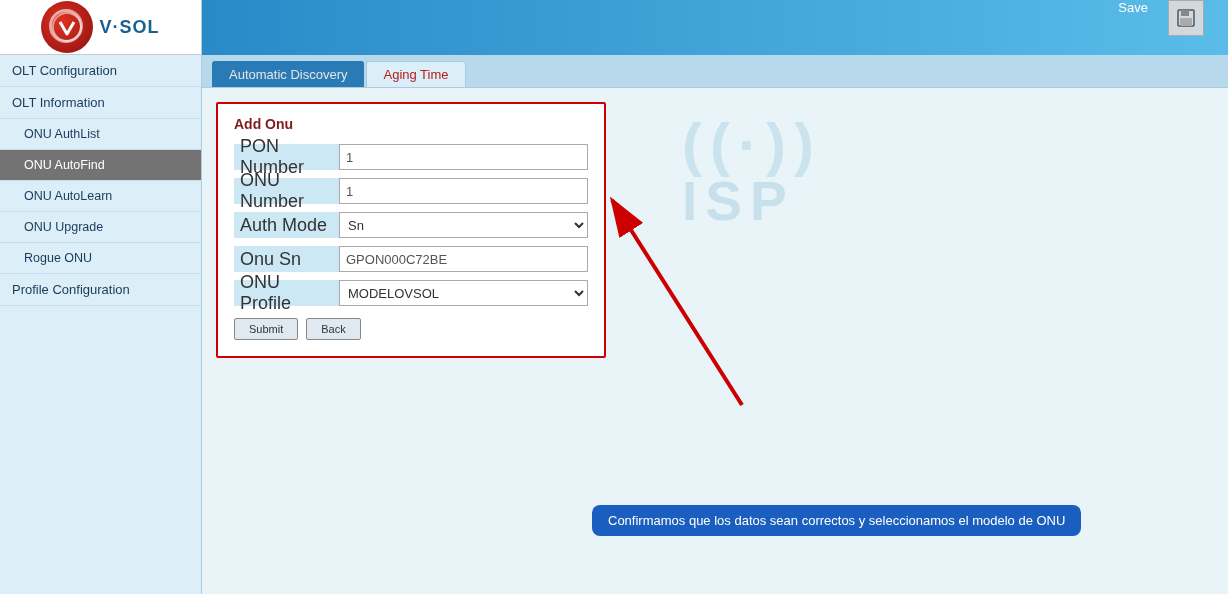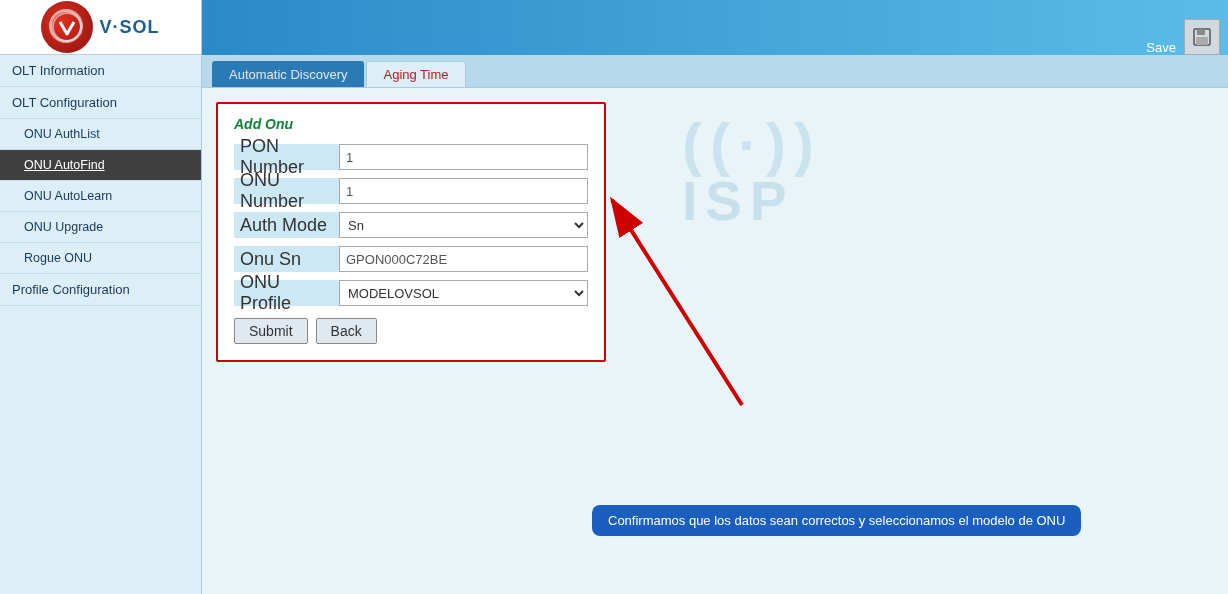--- a/index.html
+++ b/index.html
@@ -63,21 +63,21 @@
       letter-spacing: 1px;
     }
 
     .nav-item {
       padding: 8px 12px;
       cursor: pointer;
       color: #1a3a5c;
       font-size: 13px;
       border-bottom: 1px solid #c5dcea;
     }
-    .nav-item.active { background: #404040; color: white; text-decoration: underline; }
+    .nav-item.active { background: #737373; color: white; }
     .nav-item.section-header { font-weight: bold; background: #c8e0ee; color: #1a3a5c; }
     .nav-item.sub { padding-left: 24px; font-size: 12.5px; }
 
     
     .main-content {
       position: absolute;
       top: 0;
       left: 202px;
       right: 0;
       bottom: 0;
@@ -119,23 +119,22 @@
     .form-box {
       background: white;
       border: 2px solid #cc0000;
       padding: 12px 16px 16px;
       width: 390px;
       border-radius: 2px;
     }
     .form-title {
       font-weight: bold;
       font-size: 14px;
-      color: #15803d;
+      color: #7f1d1d;
       margin-bottom: 12px;
-      font-style: italic;
     }
     .form-row {
       display: flex;
       align-items: center;
       margin-bottom: 8px;
     }
     .form-label {
       width: 105px;
       font-size: 18px;
       color: #333;
@@ -163,21 +162,21 @@
       color: #333;
       background: white;
     }
     .btn-row {
       display: flex;
       gap: 8px;
       margin-top: 12px;
     }
     .btn {
       padding: 4px 14px;
-      font-size: 14px;
+      font-size: 11px;
       cursor: pointer;
       border: 1px solid #888;
       background: #e0e8f0;
       color: #333;
       border-radius: 2px;
     }
 
     
     .watermark {
       position: absolute;
@@ -225,35 +224,35 @@
     <div class="logo-circle">
       <svg width="30" height="30" viewBox="0 0 30 30">
         <circle cx="15" cy="15" r="14" fill="none" stroke="rgba(255,255,255,0.5)" stroke-width="2"></circle>
         <path d="M8 10 L15 22 L22 10" fill="none" stroke="white" stroke-width="3" stroke-linejoin="round"></path>
       </svg>
     </div>
     <div class="logo-text">V·SOL</div>
   </div>
 
   <div id="sidebar-items">
+      <div class="nav-item">OLT Configuration</div>
       <div class="nav-item">OLT Information</div>
-      <div class="nav-item">OLT Configuration</div>
       <div class="nav-item sub">ONU AuthList</div>
       <div class="nav-item sub active">ONU AutoFind</div>
       <div class="nav-item sub">ONU AutoLearn</div>
       <div class="nav-item sub">ONU Upgrade</div>
       <div class="nav-item sub">Rogue ONU</div>
       <div class="nav-item">Profile Configuration</div>
     </div>
 </div>
 
 <div class="main-content">
 
   <div class="top-bar">
-    <div style="display:flex; align-items:flex-end; justify-content:flex-end; height:100%; padding-right:8px; gap:8px;">
+    <div style="display:flex; align-items:flex-start; justify-content:flex-end; height:100%; padding-right:24px; gap:20px;">
       <span style="color:white; font-size:13px;">Save</span>
       <button class="save-icon-btn">
         <svg width="20" height="20" viewBox="0 0 20 20">
           <rect x="2" y="2" width="16" height="16" rx="1" fill="none" stroke="#555" stroke-width="1.5"></rect>
           <rect x="5" y="2" width="8" height="6" fill="#888"></rect>
           <rect x="4" y="10" width="12" height="8" rx="1" fill="#aaa"></rect>
         </svg>
       </button>
     </div>
   </div>

